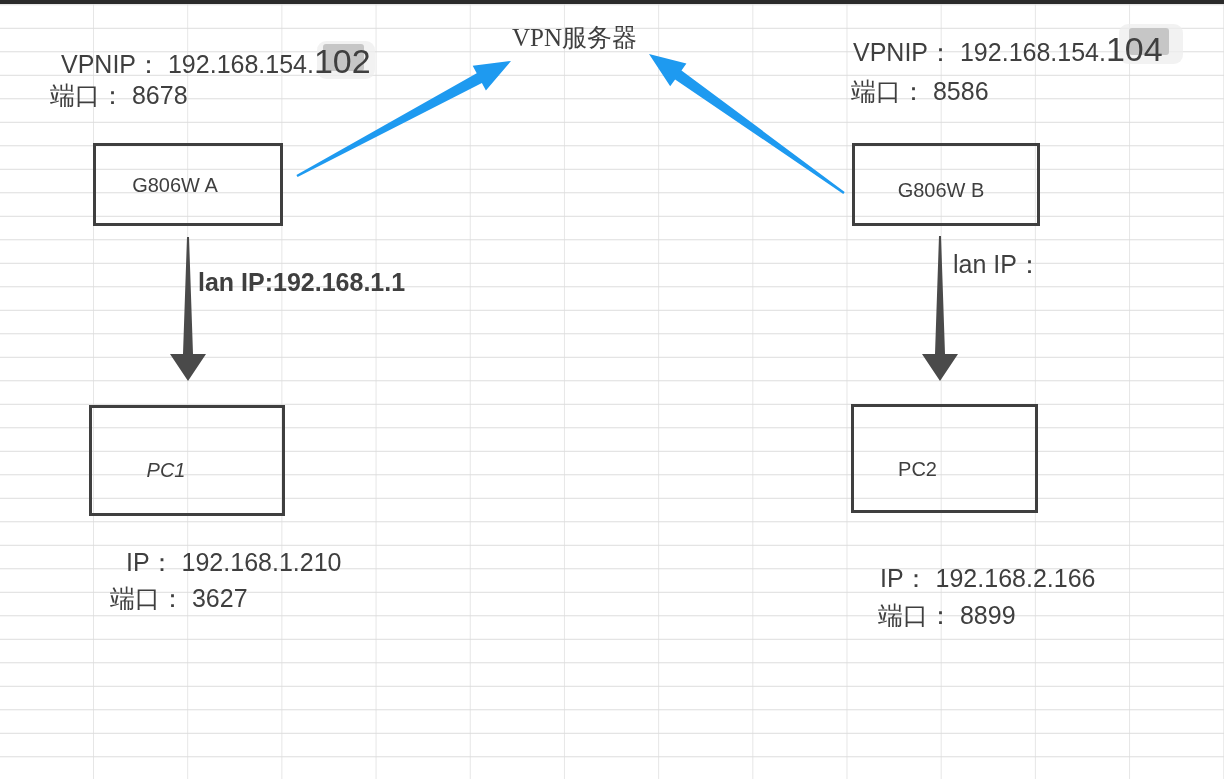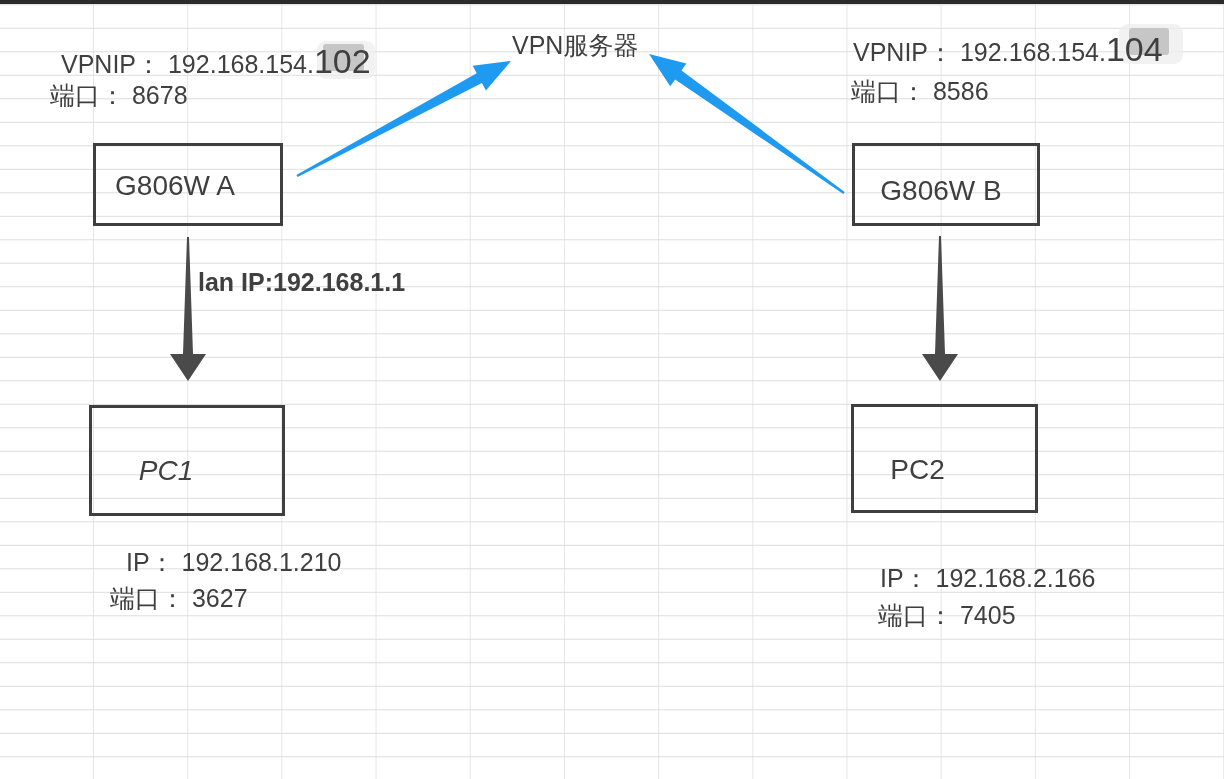--- a/index.html
+++ b/index.html
@@ -22,21 +22,21 @@
     background:#2b2b2b;
   }
   .lbl{
     position:absolute;font-size:25px;line-height:1.15;white-space:nowrap;
     color:#3f3f3f;
   }
   .big-num{font-size:34px;line-height:1;}
   .node{
     position:absolute;border:3px solid #3f3f3f;background:transparent;
     display:flex;align-items:center;justify-content:center;
-    font-size:28px;color:#3f3f3f;box-sizing:border-box;
+    font-size:20px;color:#3f3f3f;box-sizing:border-box;
   }
   .hl{position:absolute;border-radius:9px;}
   .hl-light{background:#eeeeee;opacity:.75;}
   .hl-dark{background:#c6c6c6;border-radius:3px;}
   .two-line{line-height:37px;}
   svg.arrow-layer{position:absolute;left:0;top:0;pointer-events:none;}
 </style>
 </head>
 <body>
 
@@ -44,46 +44,47 @@
 <div class="top-bar"></div>
 
 <div class="hl hl-light" style="left:317px;top:41px;width:58px;height:38px;"></div>
 <div class="hl hl-dark" style="left:323px;top:44px;width:41px;height:27px;"></div>
 <div class="hl hl-light" style="left:1119px;top:24px;width:64px;height:40px;"></div>
 <div class="hl hl-dark" style="left:1129px;top:28px;width:40px;height:27px;"></div>
 
 <div class="lbl" style="left:53px;top:44px;margin-left:8px;"><span>VPNIP： 192.168.154.</span><span class="big-num">102</span></div>
 <div class="lbl" style="left:50px;top:81px;">端口： 8678</div>
 
-<div class="lbl" style="left:512px;top:31px;">VPN服务器</div>
+<div class="lbl" style="left:512px;top:24px;font-family:Liberation Serif, serif;">VPN服务器</div>
 
 <div class="lbl" style="left:853px;top:32px;"><span>VPNIP： 192.168.154.</span><span class="big-num">104</span></div>
 <div class="lbl" style="left:851px;top:69px;margin-top:8px;">端口： 8586</div>
 
 <div class="node" style="left:93px;top:143px;width:190px;height:83px;">
   <span style="transform:translate(-13px,1px);">G806W A</span>
 </div>
 <div class="node" style="left:852px;top:143px;width:188px;height:83px;">
   <span style="transform:translate(-5px,2px);margin-top:8px;">G806W B</span>
 </div>
 
 <div class="lbl" style="left:198px;top:268px;font-weight:bold;">lan IP:192.168.1.1</div>
 <div class="lbl two-line" style="left:953px;top:246px;">
+  <div>lan IP：</div>
 </div>
 
 <div class="node" style="left:89px;top:405px;width:196px;height:111px;font-style:italic;">
   <span style="transform:translate(-21px,10px);">PC1</span>
 </div>
 <div class="node" style="left:851px;top:404px;width:187px;height:109px;">
   <span style="transform:translate(-27px,11px);">PC2</span>
 </div>
 
 <div class="lbl" style="left:126px;top:548px;">IP： 192.168.1.210</div>
 <div class="lbl" style="left:110px;top:584px;">端口： 3627</div>
 <div class="lbl" style="left:880px;top:564px;">IP： 192.168.2.166</div>
-<div class="lbl" style="left:878px;top:601px;">端口： 7405</div>
+<div class="lbl" style="left:878px;top:601px;">端口： 8899</div>
 
 <svg class="arrow-layer" width="1224" height="779" id="arrow-svg">
     <polygon points="297.6,177.1 481.9,82.9 485.9,90.4 511.0,61.0 472.7,65.7 476.7,73.2 296.4,174.9" fill="#1e9af0"></polygon>
     <polygon points="844.7,192.0 681.5,70.4 686.4,63.5 649.0,54.0 670.2,86.3 675.1,79.4 843.3,194.0" fill="#1e9af0"></polygon>
     <polygon points="187.0,237.0 183.0,354.0 170.0,354.0 188.0,381.0 206.0,354.0 193.0,354.0 189.0,237.0" fill="#4a4a4a"></polygon>
     <polygon points="939.0,236.0 935.0,354.0 922.0,354.0 940.0,381.0 958.0,354.0 945.0,354.0 941.0,236.0" fill="#4a4a4a"></polygon>
   </svg>
 
 </body></html>

